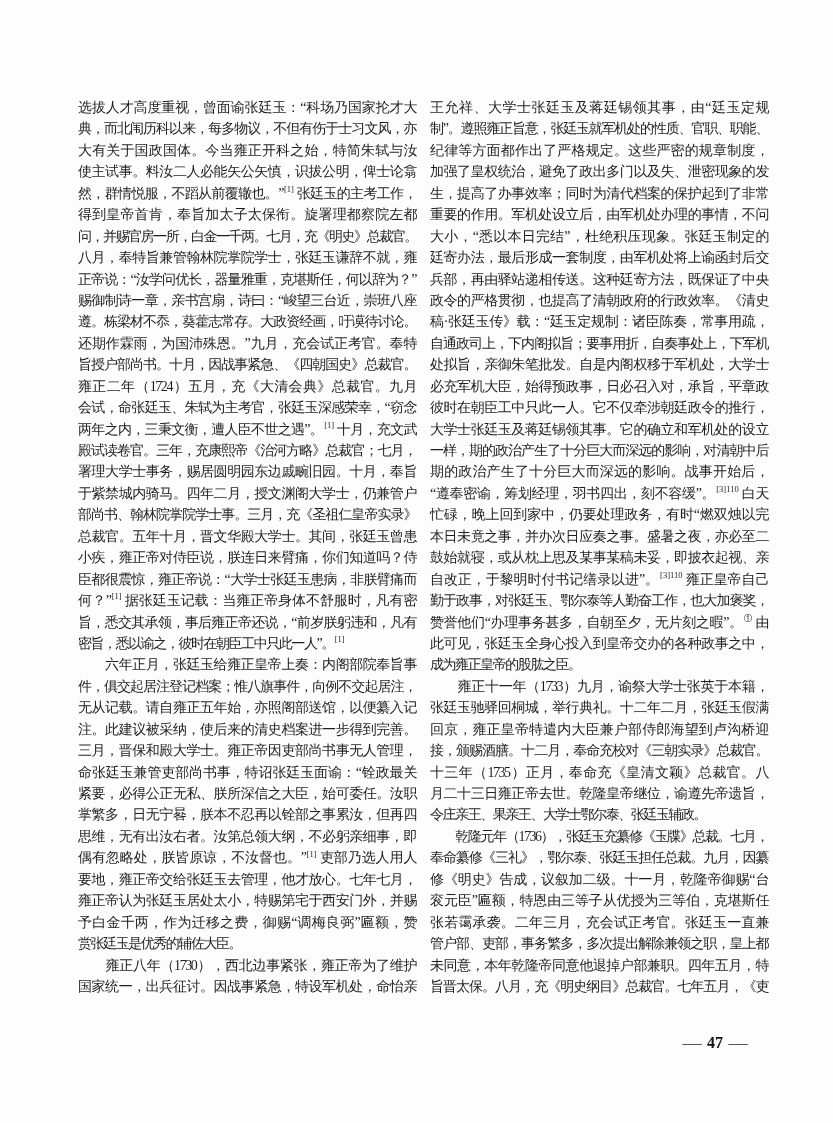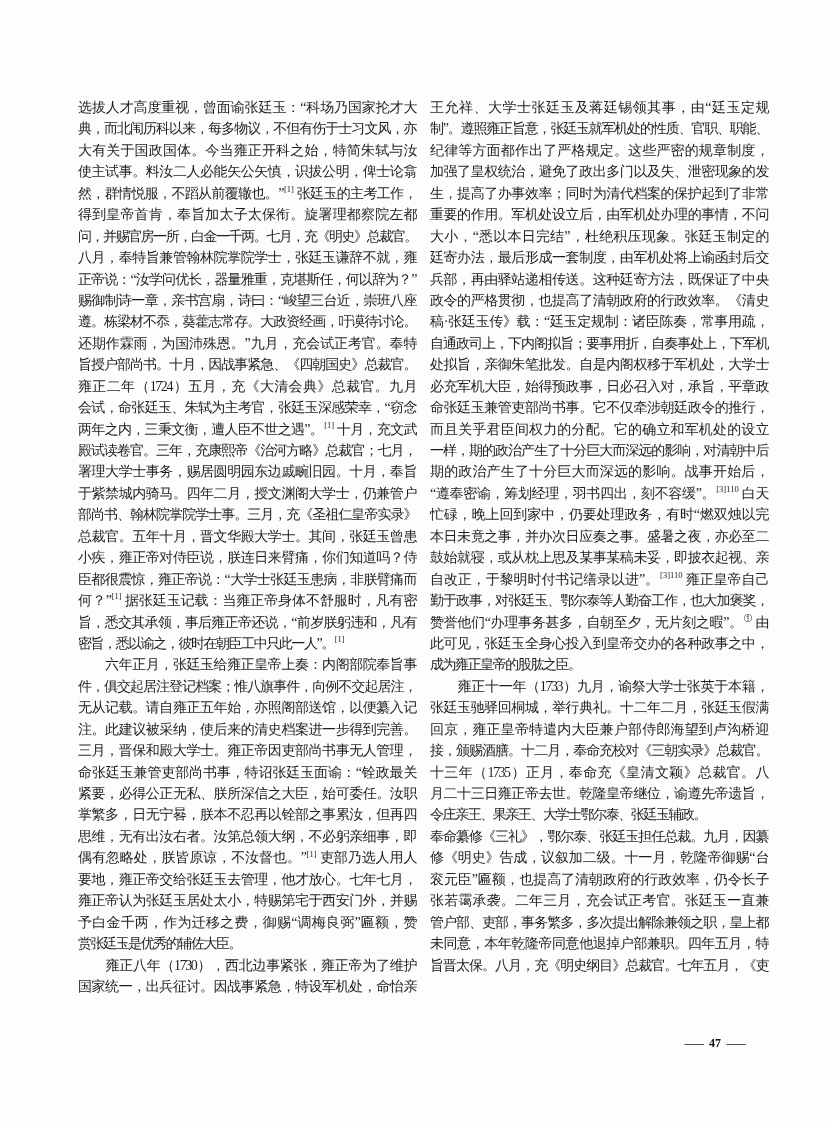--- a/index.html
+++ b/index.html
@@ -46,21 +46,21 @@
     text-align:center;
     font-size:16px;
     letter-spacing:0;
     color:#111;
     display:flex;align-items:center;justify-content:center;gap:7px;
   }
   .page-number .dash{
     font-weight:normal;color:#333;transform:scaleX(1.2);
   }
   .page-number .num{
-    font-weight:bold;font-size:12px;
+    font-weight:bold;font-size:16px;
   }
 </style>
 </head>
 <body>
 
 <div class="page">
 
   <div class="columns">
     <div class="column">
         <div class="line">选拔人才高度重视，曾面谕张廷玉：“科场乃国家抡才大</div>
@@ -114,43 +114,44 @@
         <div class="line">生，提高了办事效率；同时为清代档案的保护起到了非常</div>
         <div class="line">重要的作用。军机处设立后，由军机处办理的事情，不问</div>
         <div class="line">大小，“悉以本日完结”，杜绝积压现象。张廷玉制定的</div>
         <div class="line">廷寄办法，最后形成一套制度，由军机处将上谕函封后交</div>
         <div class="line">兵部，再由驿站递相传送。这种廷寄方法，既保证了中央</div>
         <div class="line">政令的严格贯彻，也提高了清朝政府的行政效率。《清史</div>
         <div class="line">稿·张廷玉传》载：“廷玉定规制：诸臣陈奏，常事用疏，</div>
         <div class="line">自通政司上，下内阁拟旨；要事用折，自奏事处上，下军机</div>
         <div class="line">处拟旨，亲御朱笔批发。自是内阁权移于军机处，大学士</div>
         <div class="line">必充军机大臣，始得预政事，日必召入对，承旨，平章政</div>
-        <div class="line">命张廷玉兼管吏部尚书事。它不仅牵涉朝廷政令的推行，</div>
-        <div class="line">而且关乎君臣间权力的分配。它的确立和军机处的设立</div>
+        <div class="line">彼时在朝臣工中只此一人。它不仅牵涉朝廷政令的推行，</div>
+        <div class="line">大学士张廷玉及蒋廷锡领其事。它的确立和军机处的设立</div>
         <div class="line">一样，期的政治产生了十分巨大而深远的影响，对清朝中后</div>
         <div class="line">期的政治产生了十分巨大而深远的影响。战事开始后，</div>
         <div class="line">“遵奉密谕，筹划经理，羽书四出，刻不容缓”。<sup>[3]110</sup>白天</div>
         <div class="line">忙碌，晚上回到家中，仍要处理政务，有时“燃双烛以完</div>
         <div class="line">本日未竟之事，并办次日应奏之事。盛暑之夜，亦必至二</div>
         <div class="line">鼓始就寝，或从枕上思及某事某稿未妥，即披衣起视、亲</div>
         <div class="line">自改正，于黎明时付书记缮录以进”。<sup>[3]110</sup>雍正皇帝自己</div>
         <div class="line">勤于政事，对张廷玉、鄂尔泰等人勤奋工作，也大加褒奖，</div>
         <div class="line">赞誉他们“办理事务甚多，自朝至夕，无片刻之暇”。<sup>①</sup>由</div>
         <div class="line">此可见，张廷玉全身心投入到皇帝交办的各种政事之中，</div>
         <div class="line para-end">成为雍正皇帝的股肱之臣。</div>
         <div class="line">　　雍正十一年（1733）九月，谕祭大学士张英于本籍，</div>
         <div class="line">张廷玉驰驿回桐城，举行典礼。十二年二月，张廷玉假满</div>
         <div class="line">回京，雍正皇帝特遣内大臣兼户部侍郎海望到卢沟桥迎</div>
         <div class="line">接，颁赐酒膳。十二月，奉命充校对《三朝实录》总裁官。</div>
         <div class="line">十三年（1735）正月，奉命充《皇清文颖》总裁官。八</div>
         <div class="line">月二十三日雍正帝去世。乾隆皇帝继位，谕遵先帝遗旨，</div>
         <div class="line para-end">令庄亲王、果亲王、大学士鄂尔泰、张廷玉辅政。</div>
+        <div class="line">　　乾隆元年（1736），张廷玉充纂修《玉牒》总裁。七月，</div>
         <div class="line">奉命纂修《三礼》，鄂尔泰、张廷玉担任总裁。九月，因纂</div>
         <div class="line">修《明史》告成，议叙加二级。十一月，乾隆帝御赐“台</div>
-        <div class="line">衮元臣”匾额，也提高了清朝政府的行政效率，仍令长子</div>
+        <div class="line">衮元臣”匾额，特恩由三等子从优授为三等伯，克堪斯任</div>
         <div class="line">张若霭承袭。二年三月，充会试正考官。张廷玉一直兼</div>
         <div class="line">管户部、吏部，事务繁多，多次提出解除兼领之职，皇上都</div>
         <div class="line">未同意，本年乾隆帝同意他退掉户部兼职。四年五月，特</div>
         <div class="line">旨晋太保。八月，充《明史纲目》总裁官。七年五月，《吏</div>
       </div>
   </div>
 
   <div class="page-number">
     <span class="dash">—</span>
     <span class="num">47</span>

